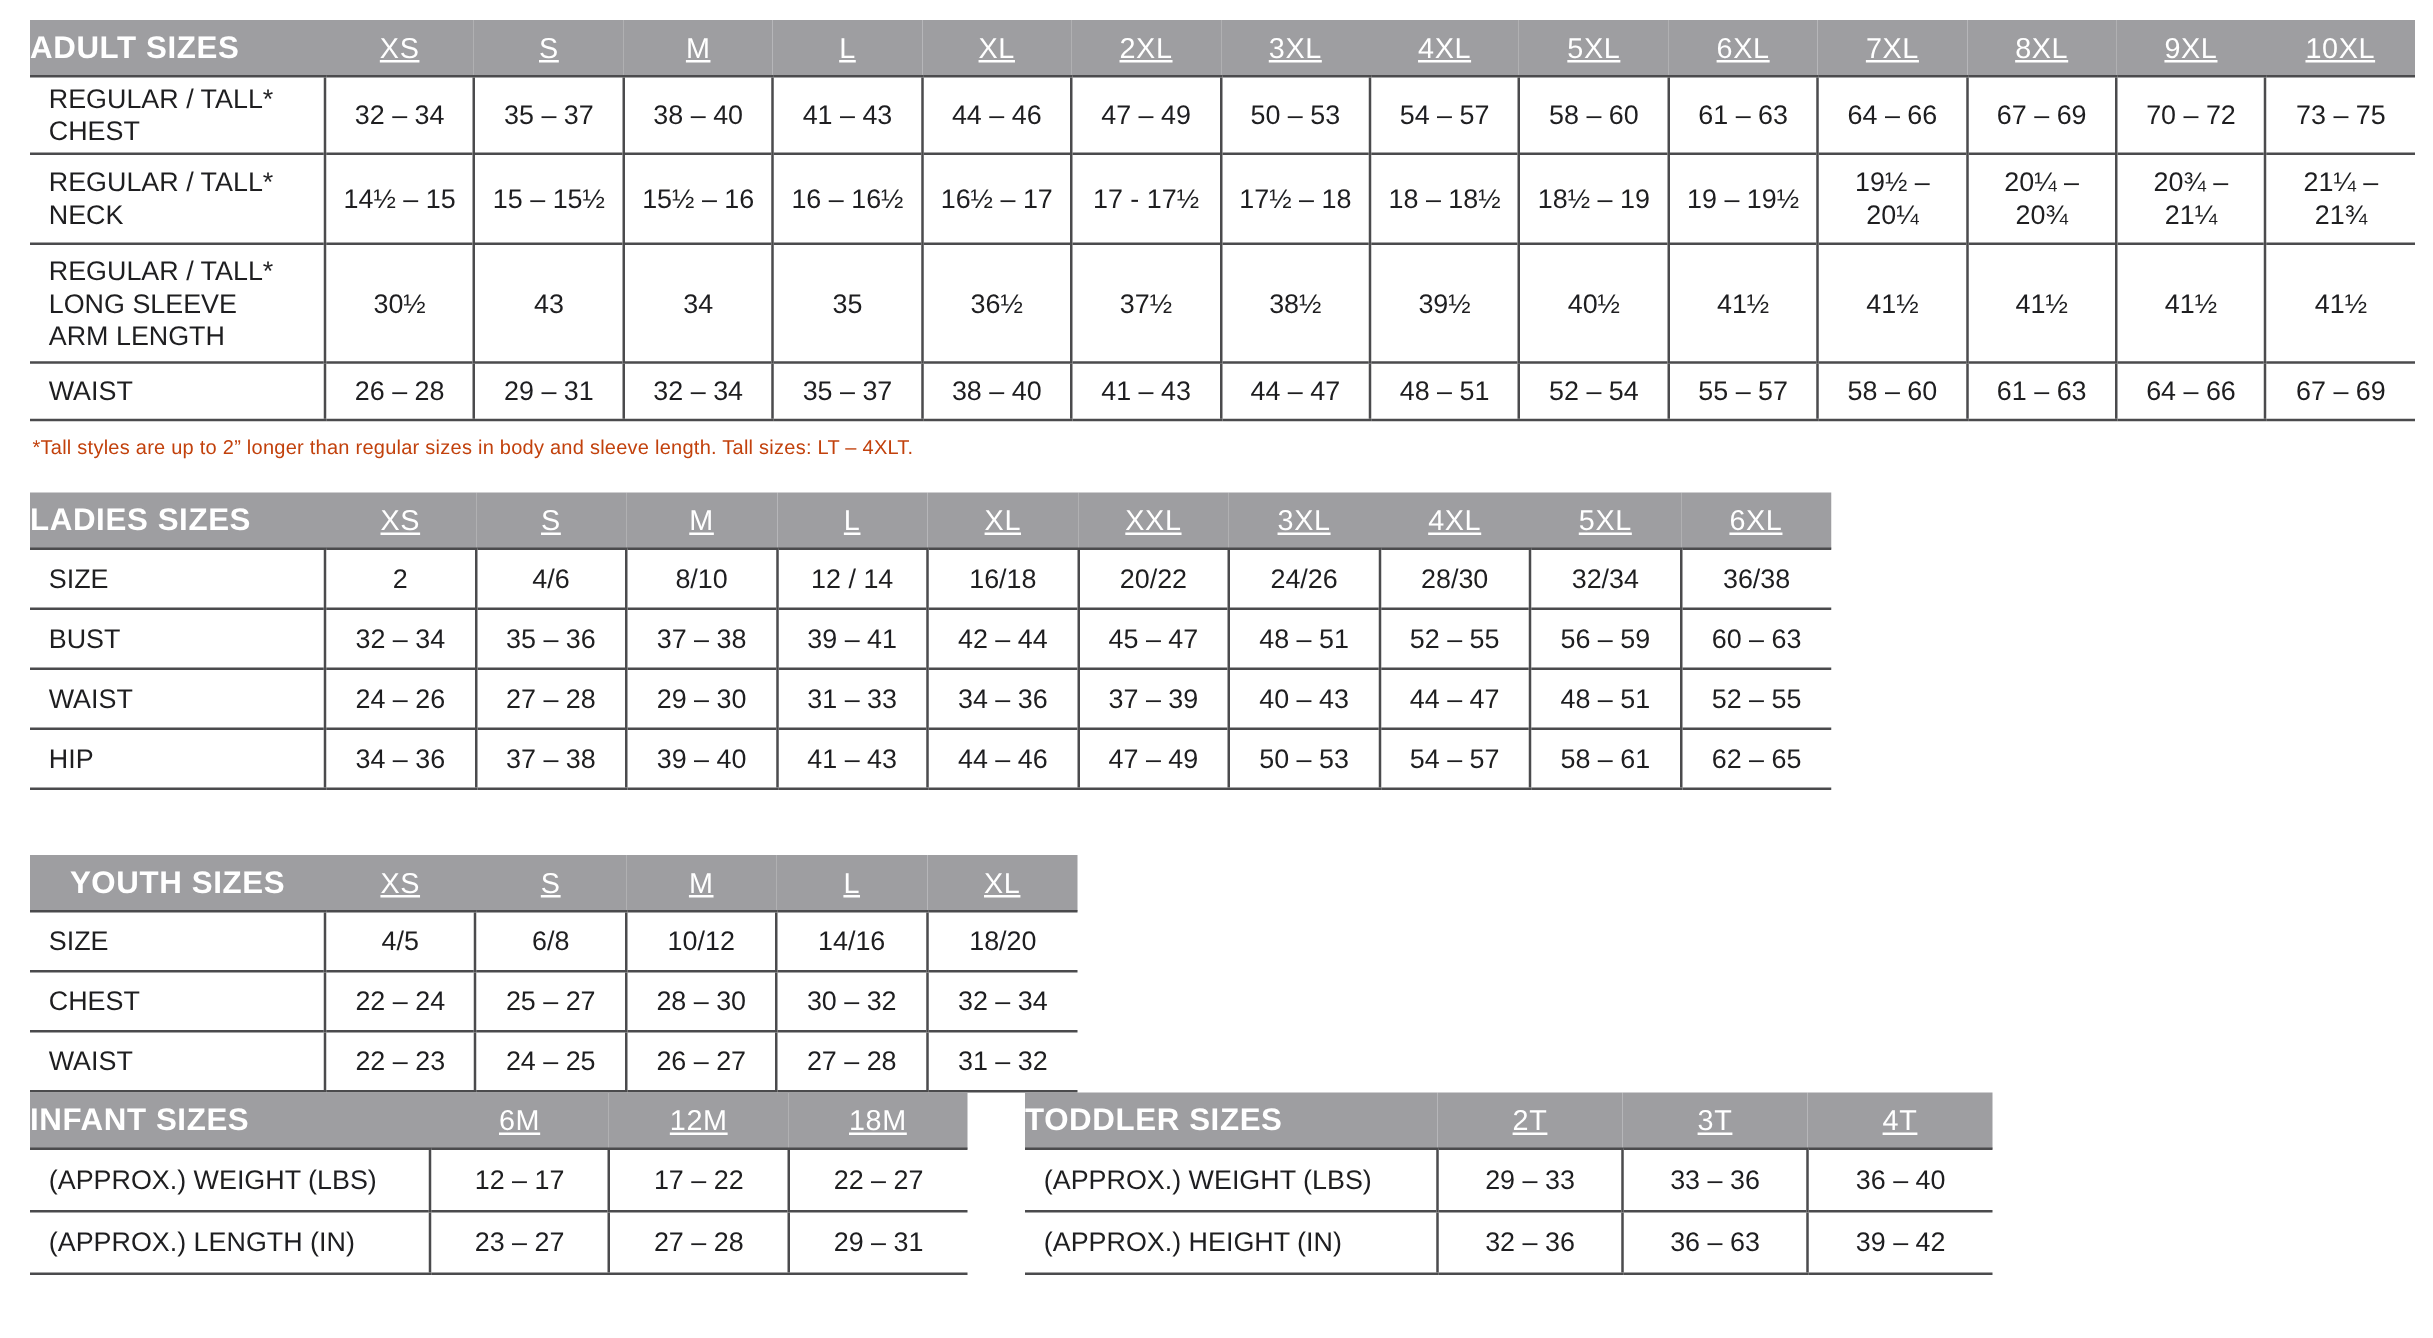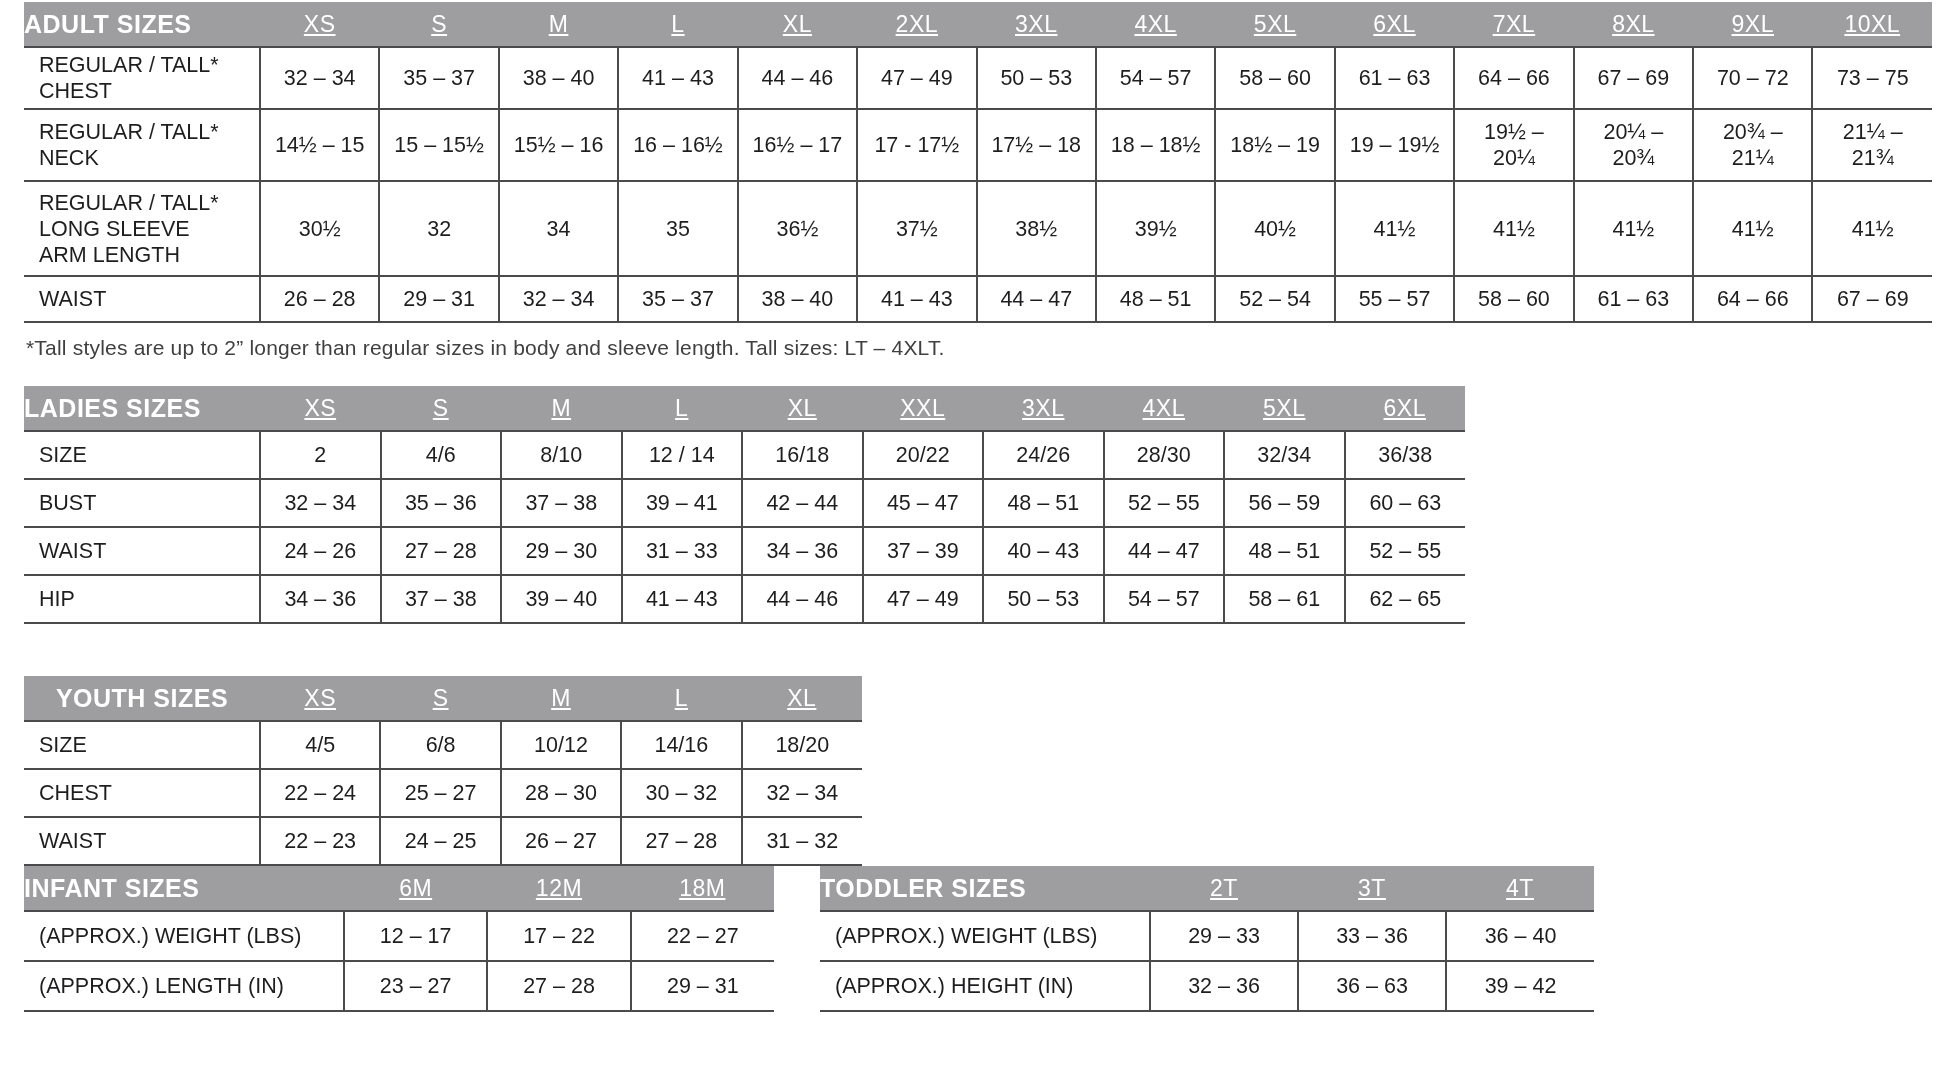--- a/index.html
+++ b/index.html
@@ -8,21 +8,21 @@
     background: #ffffff;
     font-family: "Liberation Sans", sans-serif;
     color: #1e1e20;
   }
   .page {
     position: relative;
     width: 1946px;
     height: 1070px;
     background: #ffffff;
     box-sizing: border-box;
-    padding: 2px 0 0 24px;
+    padding: 16px 0 0 24px;
     overflow: hidden;
   }
   table.size-table {
     border-collapse: collapse;
     table-layout: fixed;
   }
   
   table.size-table thead th {
     background: #9e9ea1;
     color: #ffffff;
@@ -88,23 +88,23 @@
   .t-infant { width: 750px; }
   .t-infant th.title { width: 320px; }
   .t-infant tbody tr { height: 50px; }
 
   .t-toddler { width: 774px; margin-left: 46px; }
   .t-toddler th.title { width: 330px; }
   .t-toddler tbody tr { height: 50px; }
 
   .footnote {
     margin: 13px 0 0 2px;
-    font-size: 21px;
+    font-size: 16px;
     letter-spacing: 0.2px;
-    color: #404040;
+    color: #c2410c;
   }
 </style>
 </head>
 <body>
 
 <div class="page">
 
   <table class="size-table t-adult">
     <thead>
       <tr class="hdr">
@@ -164,21 +164,21 @@
           <td>20¾ –
 21¼</td>
           <td>21¼ –
 21¾</td>
         </tr>
         <tr>
           <th class="rowlab">REGULAR / TALL*
 LONG SLEEVE
 ARM LENGTH</th>
           <td>30½</td>
-          <td>32</td>
+          <td>43</td>
           <td>34</td>
           <td>35</td>
           <td>36½</td>
           <td>37½</td>
           <td>38½</td>
           <td>39½</td>
           <td>40½</td>
           <td>41½</td>
           <td>41½</td>
           <td>41½</td>

